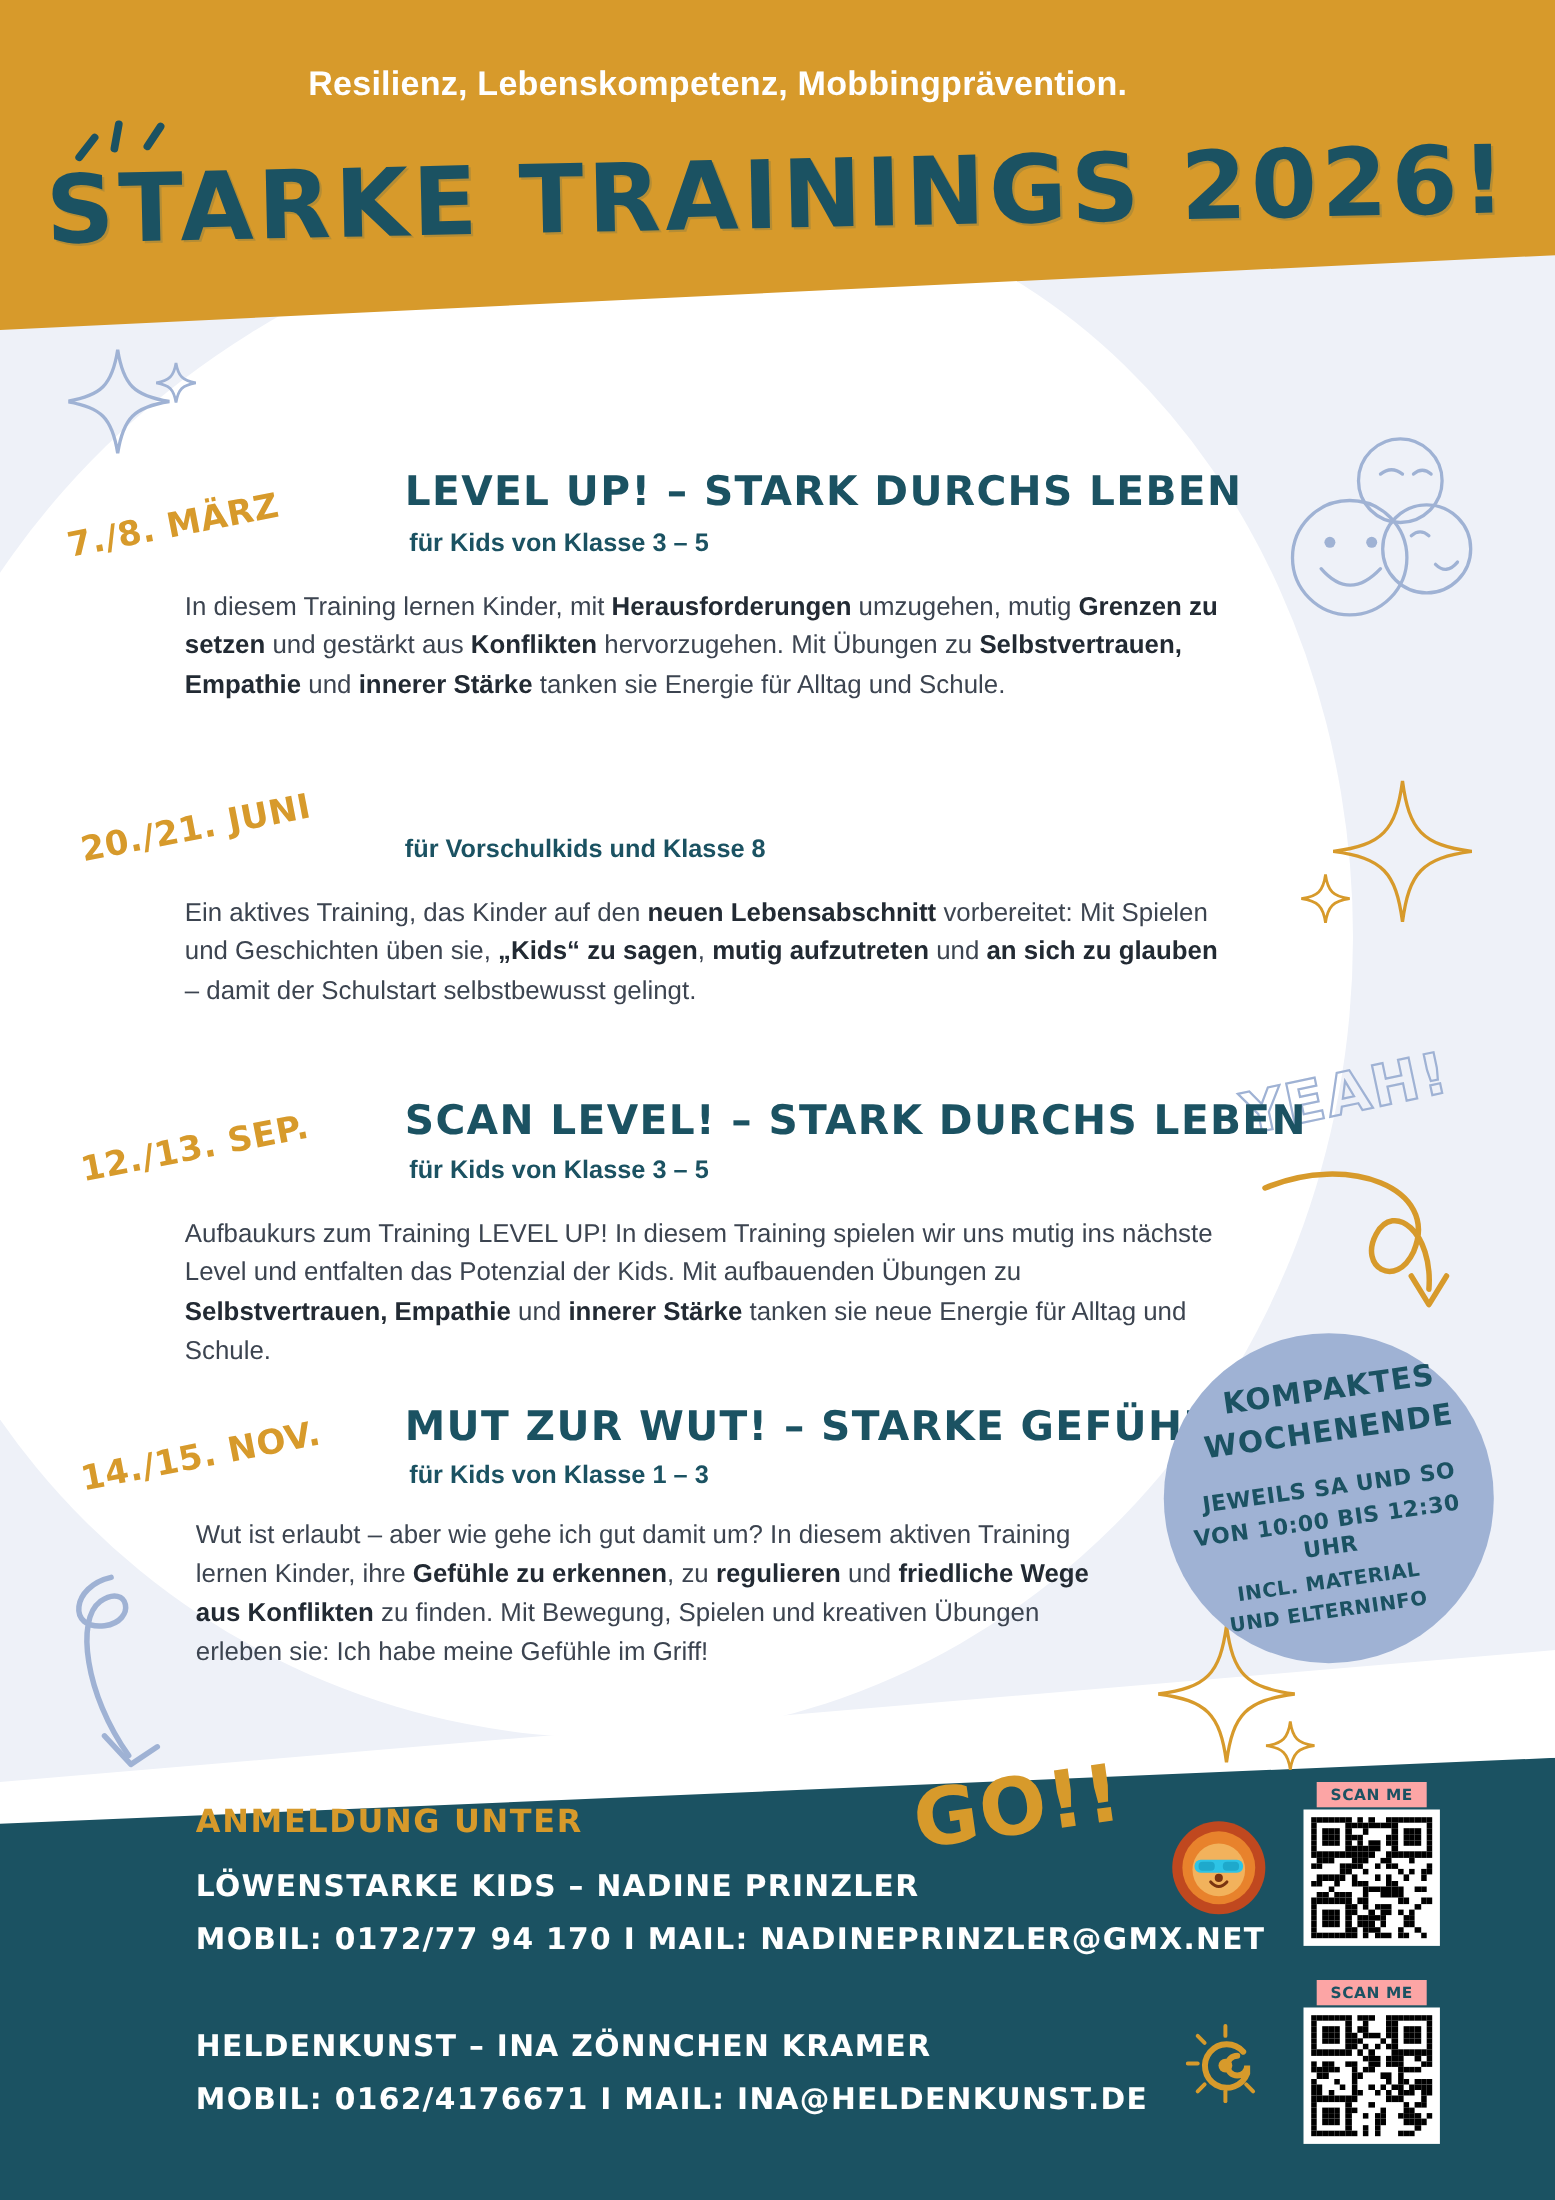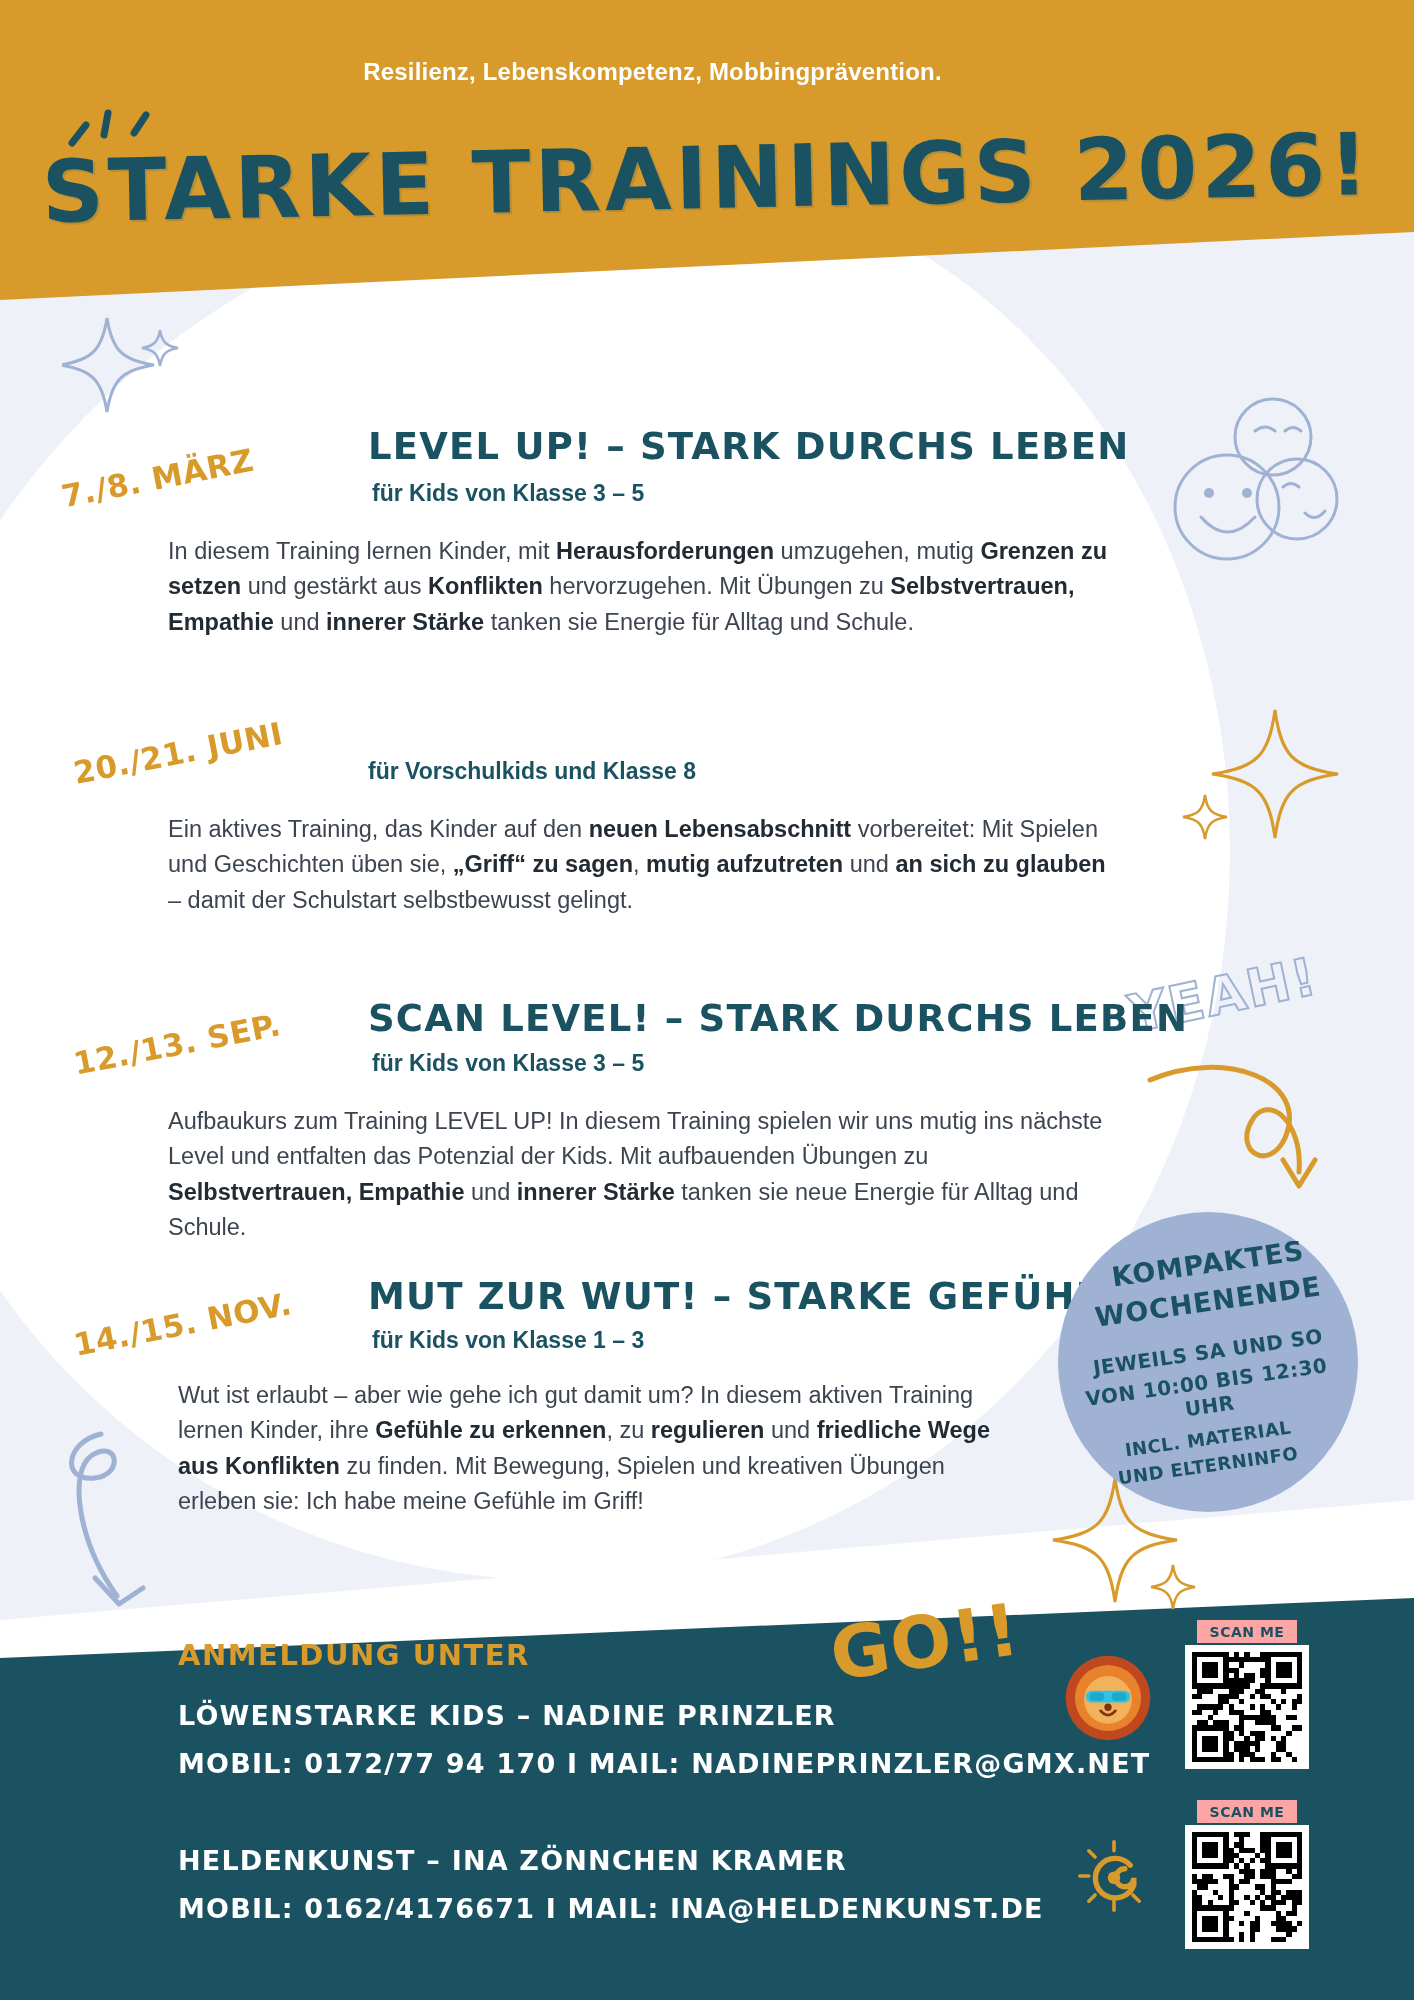--- a/index.html
+++ b/index.html
@@ -53,21 +53,21 @@
     background: #1b5262;
     clip-path: polygon(0 78px, 1414px 18px, 1414px 420px, 0 420px);
   }
 
   
   .tagline {
     position: absolute;
     top: 58px; left: 0; width: 1305px;
     text-align: center;
     color: #ffffff;
-    font-size: 24px;
+    font-size: 31px;
     font-weight: bold;
     letter-spacing: .2px;
   }
   .main-title {
     position: absolute;
     top: 128px; left: 0; width: 1414px;
     text-align: center;
     color: #1b5262;
     font-size: 86px;
     font-weight: bold;
@@ -320,21 +320,21 @@
     <path d="M40 158 L64 184 L88 168" fill="none" stroke="#9fb2d4" stroke-width="5" stroke-linecap="round" stroke-linejoin="round"></path>
   </svg>
 
   <div class="date" style="left:60px; top:460px;">7./8. MÄRZ</div>
   <div class="course-title" style="left:368px; top:425px;">LEVEL UP! – STARK DURCHS LEBEN</div>
   <div class="course-sub" style="left:372px; top:480px;">für Kids von Klasse 3 – 5</div>
   <div class="course-body" style="left:168px; top:534px; width:940px;">In diesem Training lernen Kinder, mit <b>Herausforderungen</b> umzugehen, mutig <b>Grenzen zu setzen</b> und gestärkt aus <b>Konflikten</b> hervorzugehen. Mit Übungen zu <b>Selbstvertrauen, Empathie</b> und <b>innerer Stärke</b> tanken sie Energie für Alltag und Schule.</div>
 
   <div class="date" style="left:72px; top:735px;">20./21. JUNI</div>
   <div class="course-sub" style="left:368px; top:758px;">für Vorschulkids und Klasse 8</div>
-  <div class="course-body" style="left:168px; top:812px; width:940px;">Ein aktives Training, das Kinder auf den <b>neuen Lebensabschnitt</b> vorbereitet: Mit Spielen und Geschichten üben sie, <b>„Griff“ zu sagen</b>, <b>mutig aufzutreten</b> und <b>an sich zu glauben</b> – damit der Schulstart selbstbewusst gelingt.</div>
+  <div class="course-body" style="left:168px; top:812px; width:940px;">Ein aktives Training, das Kinder auf den <b>neuen Lebensabschnitt</b> vorbereitet: Mit Spielen und Geschichten üben sie, <b>„Kids“ zu sagen</b>, <b>mutig aufzutreten</b> und <b>an sich zu glauben</b> – damit der Schulstart selbstbewusst gelingt.</div>
 
   <div class="date" style="left:72px; top:1026px;">12./13. SEP.</div>
   <div class="course-title" style="left:368px; top:997px;">SCAN LEVEL! – STARK DURCHS LEBEN</div>
   <div class="course-sub" style="left:372px; top:1050px;">für Kids von Klasse 3 – 5</div>
   <div class="course-body" style="left:168px; top:1104px; width:940px;">Aufbaukurs zum Training LEVEL UP! In diesem Training spielen wir uns mutig ins nächste Level und entfalten das Potenzial der Kids. Mit aufbauenden Übungen zu <b>Selbstvertrauen, Empathie</b> und <b>innerer Stärke</b> tanken sie neue Energie für Alltag und Schule.</div>
 
   <div class="date" style="left:72px; top:1306px;">14./15. NOV.</div>
   <div class="course-title" style="left:368px; top:1275px;">MUT ZUR WUT! – STARKE GEFÜHLE</div>
   <div class="course-sub" style="left:372px; top:1327px;">für Kids von Klasse 1 – 3</div>
   <div class="course-body" style="left:178px; top:1378px; width:840px;">Wut ist erlaubt – aber wie gehe ich gut damit um? In diesem aktiven Training lernen Kinder, ihre <b>Gefühle zu erkennen</b>, zu <b>regulieren</b> und <b>friedliche Wege aus Konflikten</b> zu finden. Mit Bewegung, Spielen und kreativen Übungen erleben sie: Ich habe meine Gefühle im Griff!</div>

